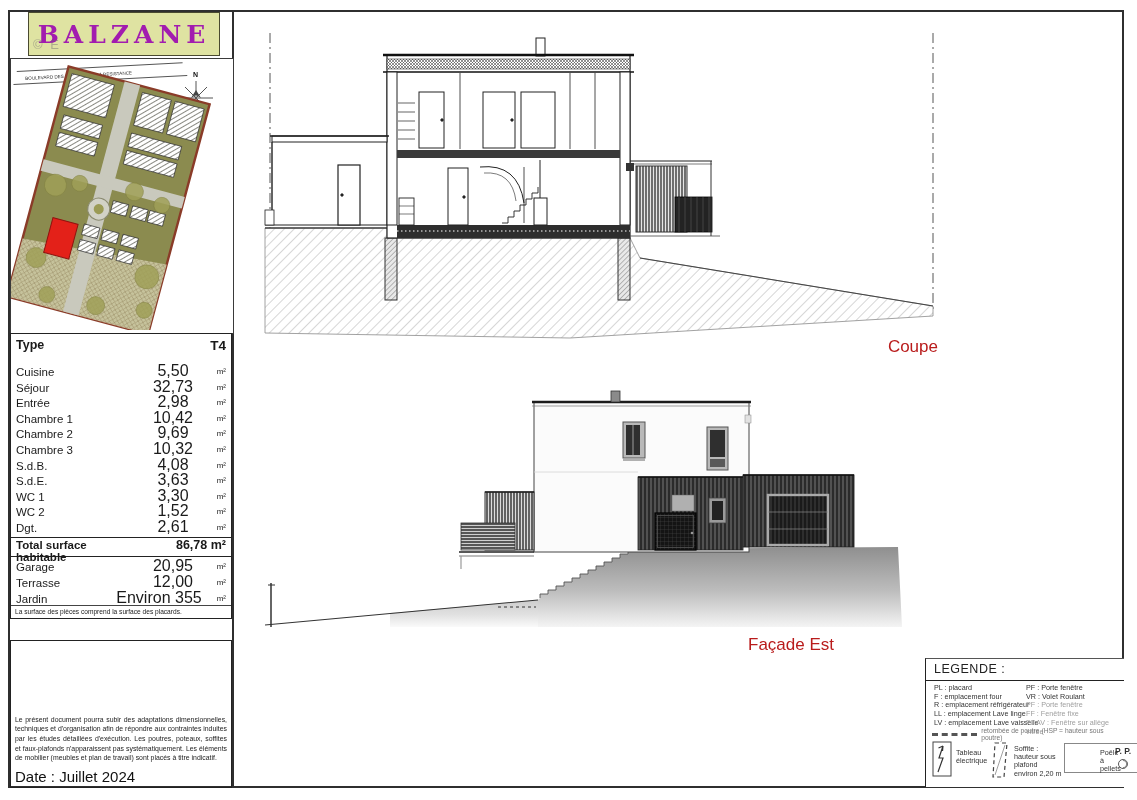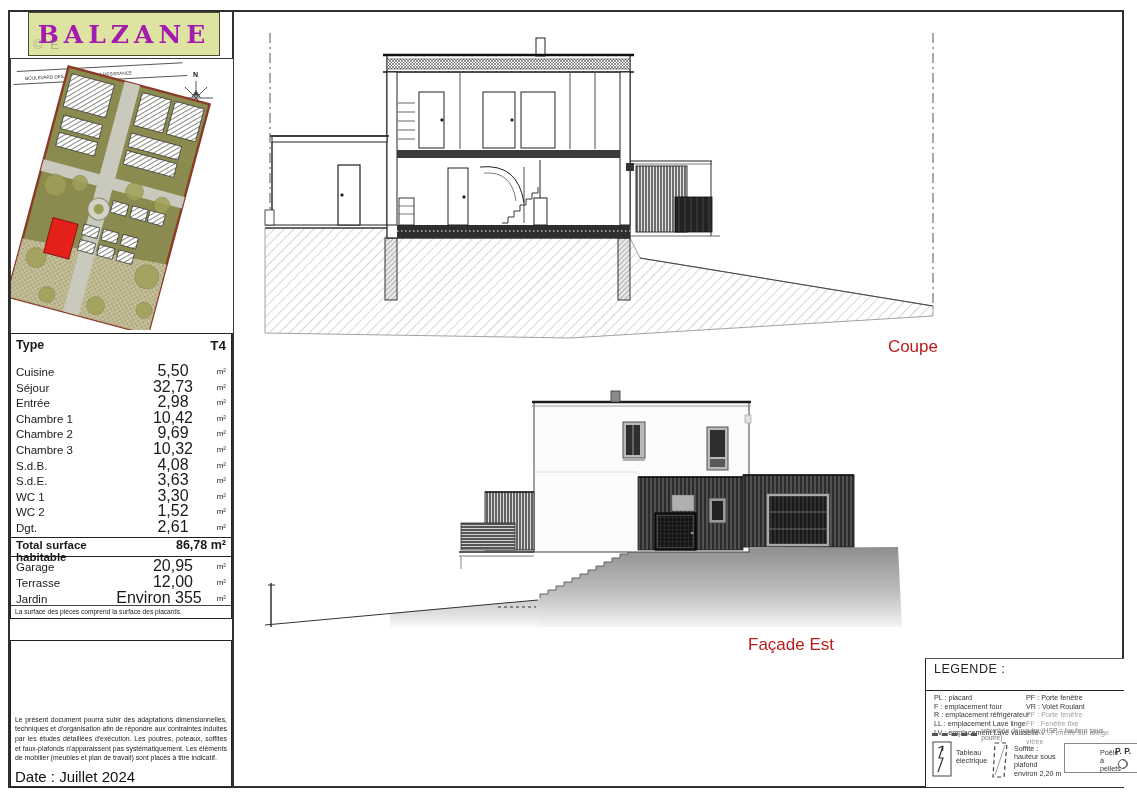--- a/index.html
+++ b/index.html
@@ -45,21 +45,21 @@
   .dlabel{position:absolute;font-size:17px;color:#b91c1c;}
   .coupe-label{left:858px;top:337px;width:80px;text-align:right;}
   .facade-label{left:748px;top:635px;width:130px;}
 
   .vegstrip{position:absolute;left:233px;top:761px;width:692px;height:20px;
         border-top:1.5px solid #2f2f2f;border-bottom:1.5px solid #2f2f2f;
         font-weight:bold;font-size:12.5px;line-height:18px;padding-left:5px;box-sizing:border-box;}
 
   .legend{position:absolute;left:925px;top:658px;width:198px;height:128px;
         border-left:1.5px solid #222;border-top:1px solid #555;background:#fff;}
-  .legtitle{padding:3px 8px 14px 8px;font-size:12.5px;letter-spacing:.5px;color:#222;
+  .legtitle{padding:3px 8px 4px 8px;font-size:12.5px;letter-spacing:.5px;color:#222;
         border-bottom:1.5px solid #222;}
   .legcols{position:relative;height:40px;font-size:7.2px;line-height:8.7px;color:#333;}
   .colL{position:absolute;left:8px;top:3px;}
   .colR{position:absolute;left:100px;top:3px;}
   .colR div:nth-child(n+3){color:#9e9e9e;}
   .beamrow{position:absolute;left:6px;top:68px;display:flex;align-items:center;}
   .beamdash{width:46px;height:0;border-top:3.5px dashed #555;margin-right:4px;}
   .beamtxt{font-size:6.7px;color:#777;}
   .sym{position:absolute;font-size:7.2px;line-height:8.2px;color:#333;}
   .ppbox{position:absolute;left:138px;top:84px;width:32px;height:28px;border:1px solid #888;

